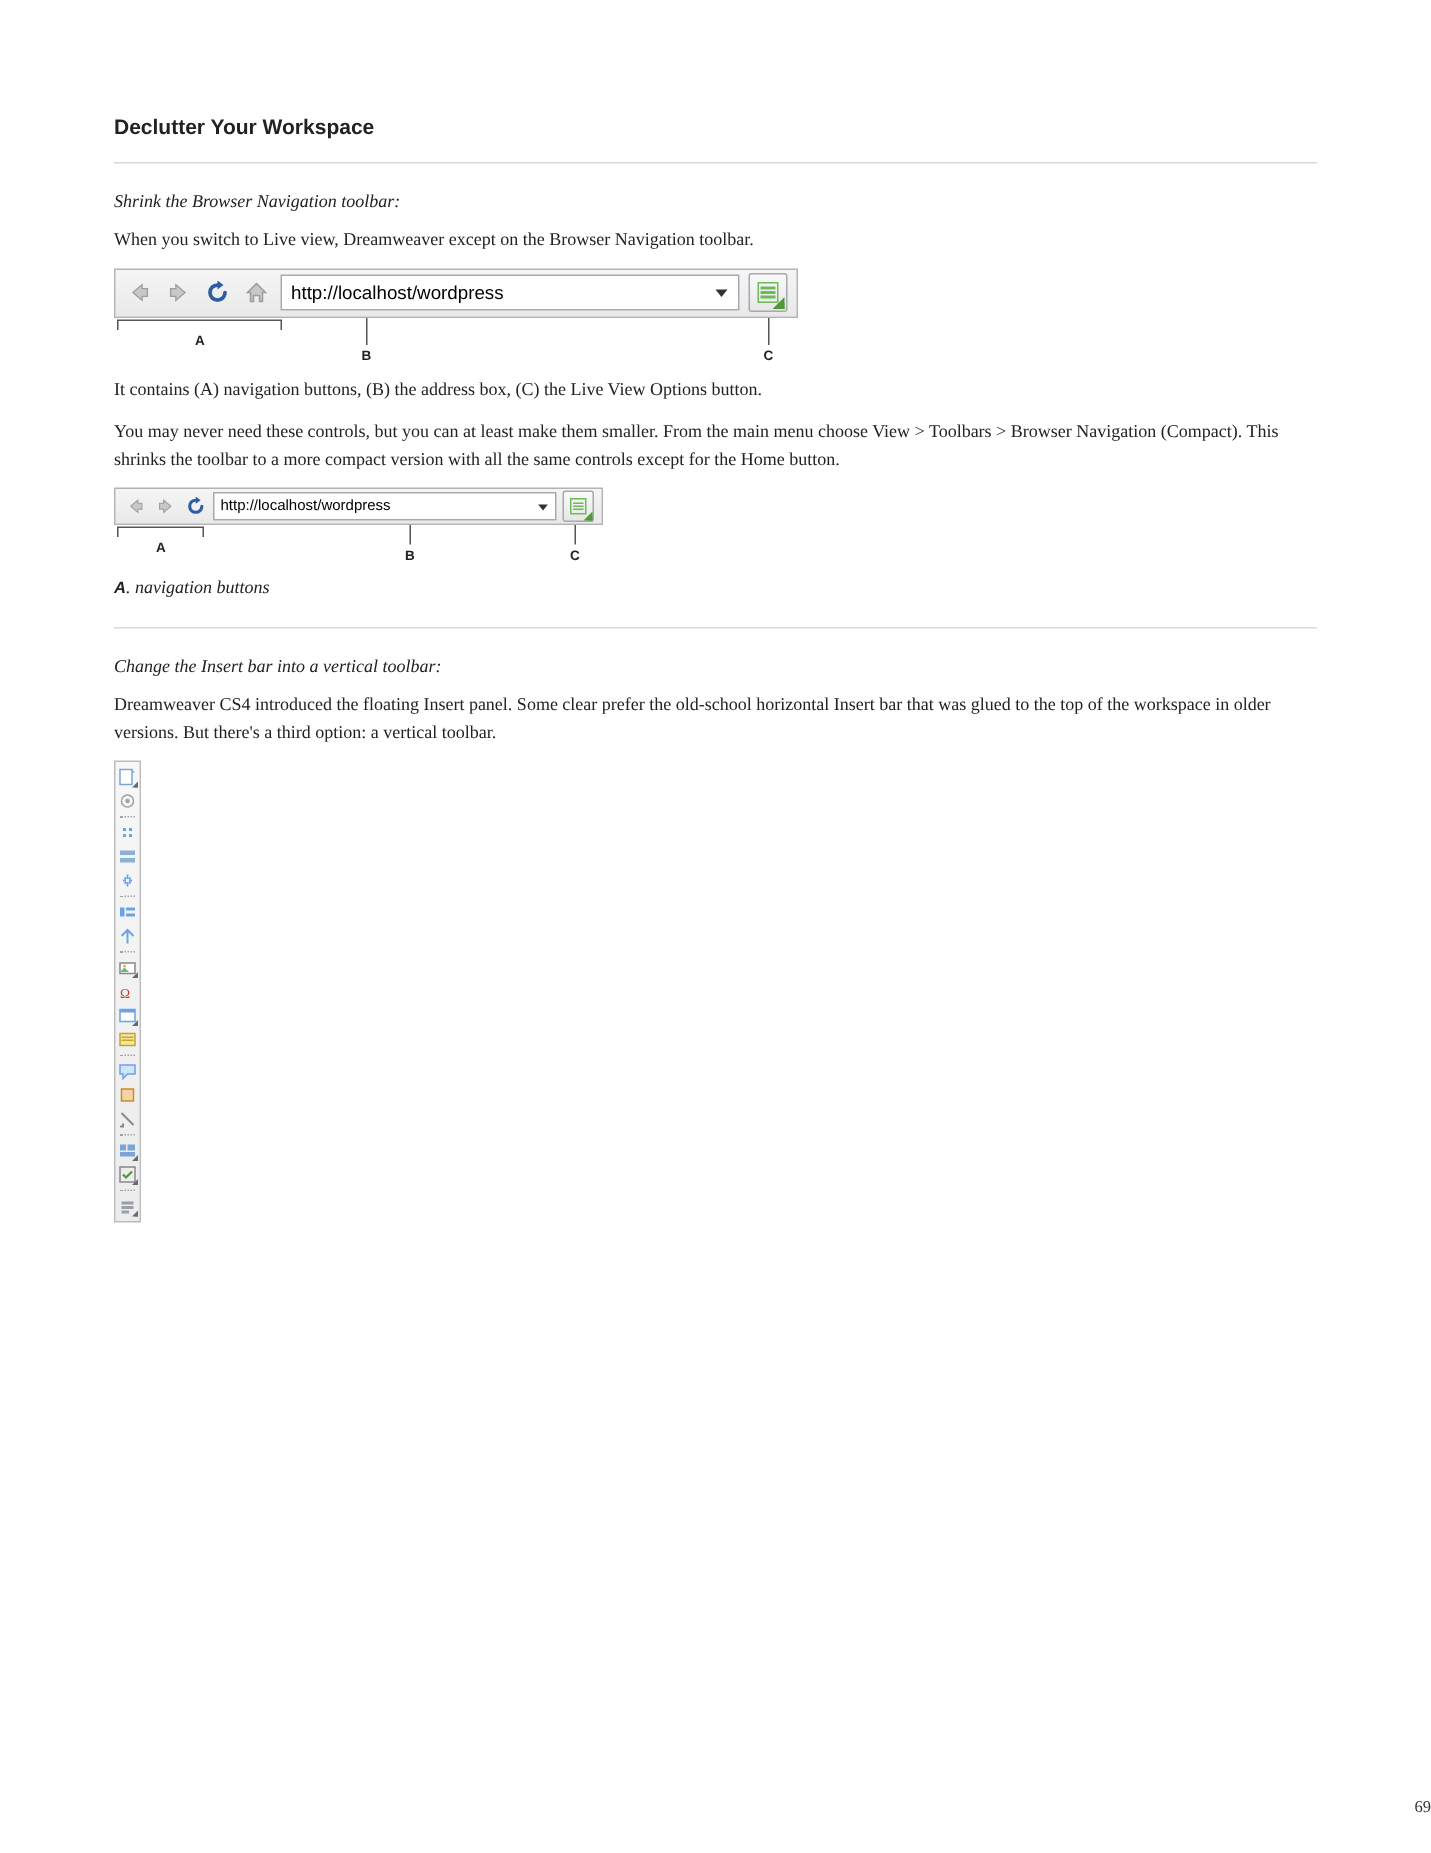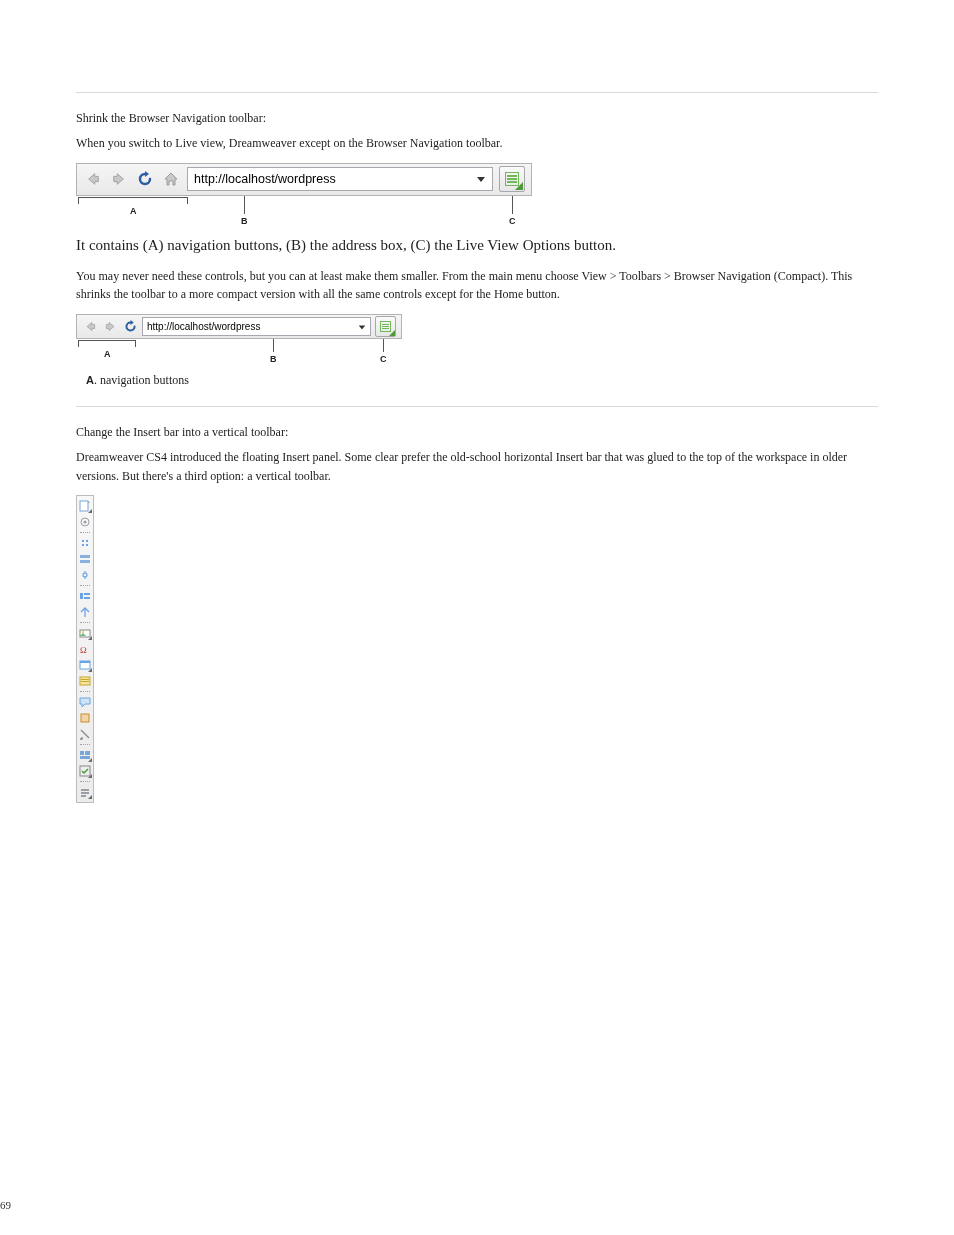--- a/index.html
+++ b/index.html
@@ -26,20 +26,21 @@
     font-size: 12px;
     line-height: 1.55;
     margin: 0 0 10px 0;
   }
   hr.sep {
     border: none;
     border-top: 1px solid #d9d9d9;
     margin: 16px 0 18px 0;
   }
   .subhead {
+    font-style: italic;
     font-size: 12px;
     margin: 2px 0 8px 0;
   }
   .figure {
     margin: 2px 0 8px 0;
   }
 
   
   .toolbar-lg {
     width: 456px;
@@ -202,39 +203,40 @@
   }
   .vbtn .corner-dd {
     position:absolute; right:1px; bottom:1px;
     border-left:2px solid transparent; border-top:2px solid transparent;
     border-right:2px solid #6a6a6a; border-bottom:2px solid #6a6a6a;
   }
   .ico { width:12px; height:12px; display:flex; align-items:center; justify-content:center; }
   .ico svg { width:12px; height:12px; }
 
   .body-text.caption {
-    font-size: 15px;
+    font-size: 12px;
     margin-top: 4px;
   }
   .page-number {
     position: absolute;
     bottom: 24px;
     left: 0; right: 0;
-    text-align: left;
+    text-align: right;
     font-size: 11px;
     color: #333;
   }
-  .letter-list { font-size:12px; line-height:1.6; margin:6px 0 10px 10px; }
+  .letter-list { font-size:12px; line-height:1.6; margin:6px 0 10px 0;font-style:italic; }
   .letter-list b { font-family: Arial, sans-serif; font-size: 11px; }
 </style>
 </head>
 <body>
 
 <div class="page">
 
+  <h3 class="section-heading">Declutter Your Workspace</h3>
 
   <hr class="sep">
 
   <p class="subhead">Shrink the Browser Navigation toolbar:</p>
   <p class="body-text">When you switch to Live view, Dreamweaver except on the Browser Navigation toolbar.</p>
 
   <div class="figure">
     <div class="toolbar-lg">
       <div class="btn">
         <svg class="arrow-svg" viewBox="0 0 16 16">

